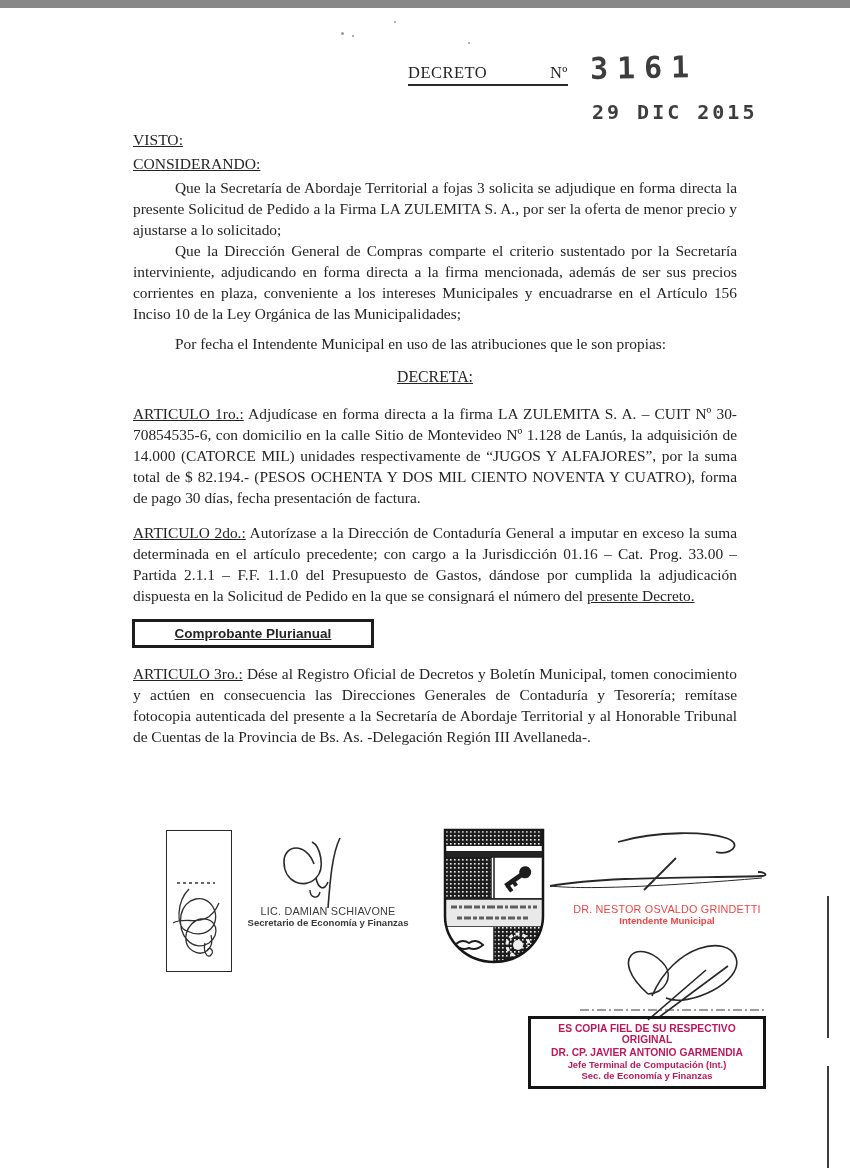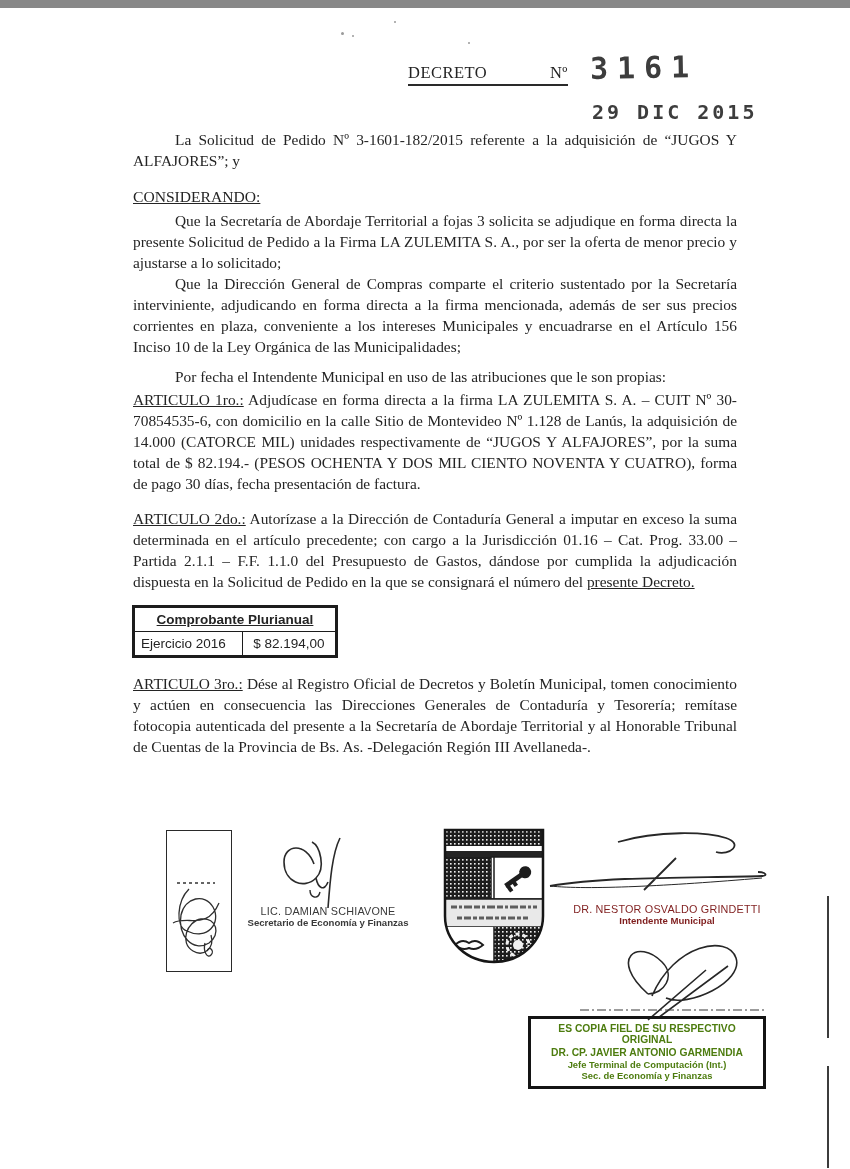--- a/index.html
+++ b/index.html
@@ -40,21 +40,21 @@
   .mb-lg{margin-bottom:15px;}
   .mb-md{margin-bottom:7px;}
   .mb-sm{margin-bottom:3px;}
   .closing{margin:9px 0 2px 0;text-indent:42px;}
   .art{margin:0 0 14px 0;text-align:justify;}
   .art-label{text-decoration:underline;}
   .u{text-decoration:underline;}
   
   .plur-table{
     border:2px solid #1c1c1c;outline:1px solid #1c1c1c;
-    width:204px;margin:2px 0 16px 0;
+    width:240px;margin:2px 0 16px 0;
     border-collapse:collapse;
     font-family:"Liberation Sans",sans-serif;font-size:13.5px;
   }
   .plur-table th{
     border-bottom:1.5px solid #1c1c1c;
     font-weight:bold;text-decoration:underline;text-align:center;padding:1px 4px;
   }
   .plur-table td{padding:1px 6px;}
   .plur-table td+td{border-left:1.5px solid #1c1c1c;text-align:center;}
   
@@ -65,26 +65,26 @@
     border:1.5px solid #2a2a2a;
   }
   .sig-svg{position:absolute;}
   .sig-name-block{
     position:absolute;text-align:center;
     font-family:"Liberation Sans",sans-serif;color:#3a3a3a;
   }
   .sig-name-block .nm{font-size:10.8px;letter-spacing:.2px;}
   .sig-name-block .tt{font-size:9.6px;font-weight:bold;}
   .schiavone-block{left:243px;top:897px;width:170px;}
-  .grindetti-block{left:558px;top:895px;width:218px;color:#7f1d1d;}
+  .grindetti-block{left:558px;top:895px;width:218px;color:#ef4444;}
   .cert-box{
     position:absolute;left:528px;top:1008px;width:228px;
     border:3px solid #141414;
     text-align:center;padding:4px 2px 5px 2px;
-    font-family:"Liberation Sans",sans-serif;font-weight:bold;color:#4d7c0f;
+    font-family:"Liberation Sans",sans-serif;font-weight:bold;color:#be185d;
     background:transparent;
   }
   .cert-box .l1{font-size:10.3px;margin-bottom:2px;}
   .cert-box .l2{font-size:10.3px;margin-bottom:1px;}
   .cert-box .l3,.cert-box .l4{font-size:9.4px;}
   .edge-line{position:absolute;left:827px;width:2px;background:#3c3c3c;}
   .speck{position:absolute;background:#9a9a9a;border-radius:50%;}
 </style>
 </head>
 <body>
@@ -98,41 +98,38 @@
 
   <div class="decree-head">
     <span>DECRETO</span>
     <span>Nº</span>
   </div>
   <div class="stamp stamp-number">3161</div>
   <div class="stamp stamp-date">29 DIC 2015</div>
 
   <div class="column">
 
-    <p class="para mb-lg">La Solicitud de Pedido Nº 3-1601-182/2015 referente a la adquisición de “JUGOS Y ALFAJORES”; y</p>
+    <p class="hd">VISTO:</p>
 
     <p class="hd">CONSIDERANDO:</p>
     <p class="para">Que la Secretaría de Abordaje Territorial a fojas 3 solicita se adjudique en forma directa la presente Solicitud de Pedido a la Firma LA ZULEMITA  S. A., por ser la oferta de menor precio y ajustarse a lo solicitado;</p>
     <p class="para mb-md">Que la Dirección General de Compras comparte el criterio sustentado por la Secretaría interviniente, adjudicando en forma directa a la firma mencionada, además de ser sus precios corrientes en plaza, conveniente a los intereses Municipales y encuadrarse en el Artículo 156 Inciso 10 de la Ley Orgánica de las Municipalidades;</p>
     <p class="closing">Por fecha el Intendente Municipal en uso de las atribuciones que le son propias:</p>
 
+    <p class="hd-center">DECRETA:</p>
 
     <p class="art"><span class="art-label">ARTICULO 1ro.:</span><span> Adjudícase en forma directa a la firma LA ZULEMITA  S. A. – CUIT Nº 30-70854535-6, con domicilio en la calle Sitio de Montevideo Nº 1.128 de Lanús, la adquisición de 14.000 (CATORCE MIL) unidades respectivamente de “JUGOS Y ALFAJORES”, por la suma total de $ 82.194.- (PESOS OCHENTA Y DOS MIL CIENTO NOVENTA Y CUATRO), forma de pago 30 días, fecha presentación de factura.</span></p>
 
     <p class="art mb-sm"><span class="art-label">ARTICULO 2do.:</span><span> Autorízase a la Dirección de Contaduría General a imputar en exceso la suma determinada en el artículo precedente; con cargo a la Jurisdicción 01.16 – Cat. Prog. 33.00 – Partida 2.1.1 – F.F. 1.1.0 del  Presupuesto de Gastos, dándose por cumplida la adjudicación dispuesta en la Solicitud de Pedido en la que se consignará el número del </span><span class="u">presente Decreto.</span></p>
 
     <table class="plur-table">
       <tbody>
           <tr>
             <th colspan="2">Comprobante Plurianual</th>
           </tr>
-      <tr>
-        <td>Ejercicio 2016</td>
-        <td>$ 82.194,00</td>
-      </tr>
     </tbody>
       </table>
 
     <p class="art"><span class="art-label">ARTICULO 3ro.:</span><span> Dése al Registro Oficial de Decretos y Boletín Municipal, tomen conocimiento y actúen en consecuencia las Direcciones Generales de Contaduría y Tesorería; remítase fotocopia autenticada del presente a la Secretaría de Abordaje Territorial y al Honorable Tribunal de Cuentas de la Provincia de Bs. As. -Delegación Región III Avellaneda-.</span></p>
   </div>
 
   <div class="sig-zone">
 
     <div class="left-stamp-box">
       <svg width="64" height="140" viewBox="0 0 64 140">

